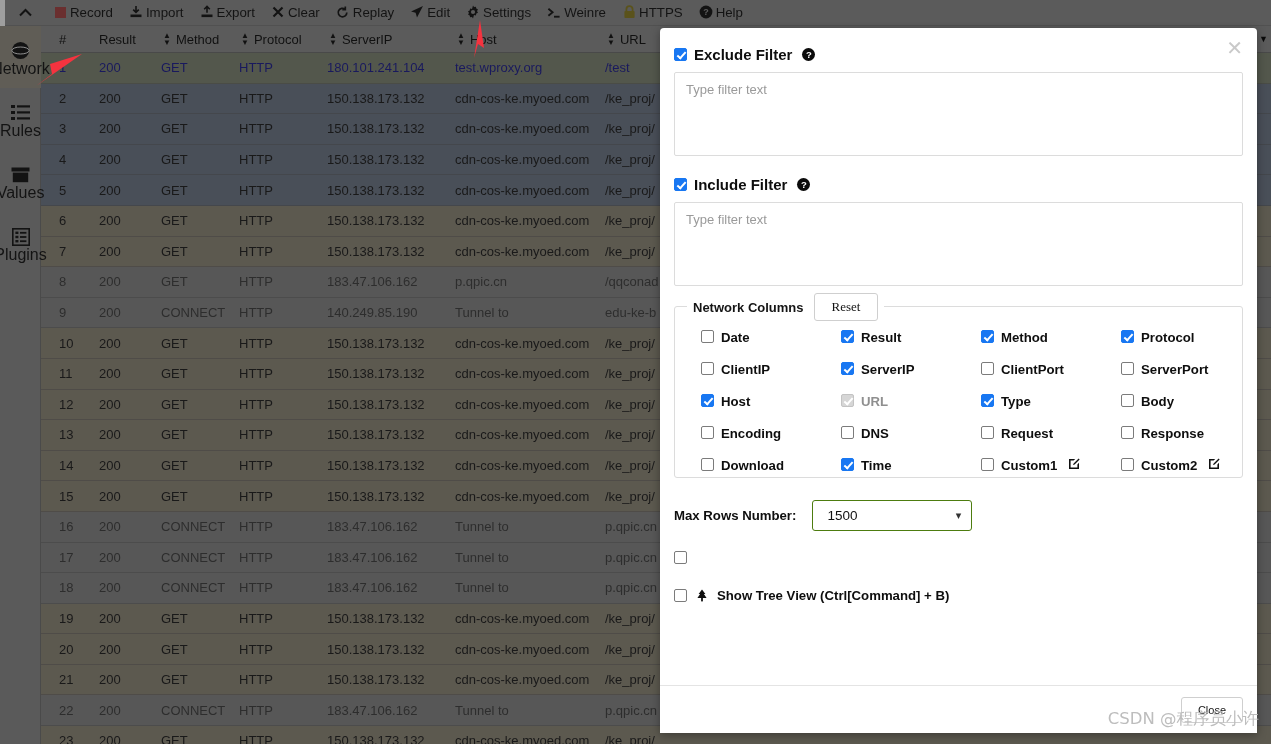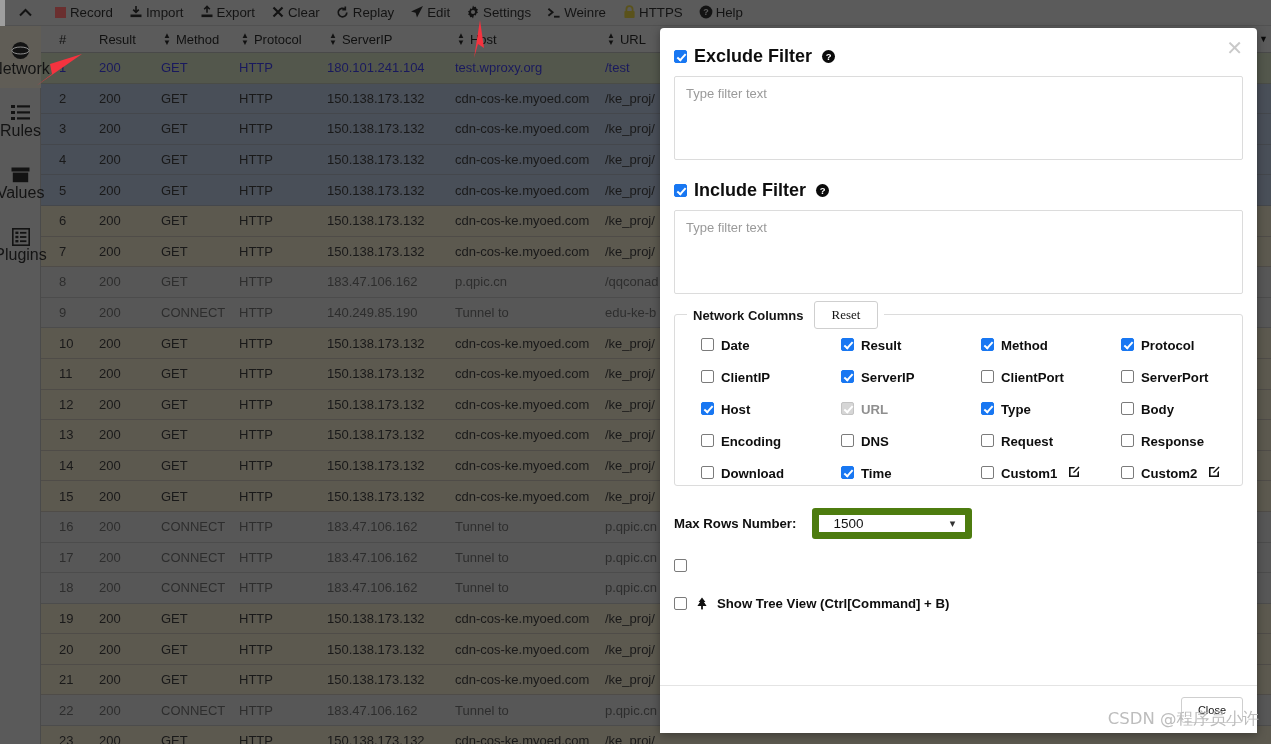--- a/index.html
+++ b/index.html
@@ -125,21 +125,21 @@
     content: ""; position: absolute; left: 4px; top: 1px;
     width: 3px; height: 7px; border: solid #fff; border-width: 0 2px 2px 0;
     transform: rotate(42deg);
   }
   .cbx.dis { background: #d6d6d6; border-color: #c3c3c3; }
   .cbx.dis::after {
     content: ""; position: absolute; left: 4px; top: 1px;
     width: 3px; height: 7px; border: solid #fff; border-width: 0 2px 2px 0;
     transform: rotate(42deg);
   }
-  .chk-label { font-size: 18px; color: #0e0e0e; font-weight: bold; }
+  .chk-label { font-size: 15px; color: #0e0e0e; font-weight: bold; }
   .help-ico {
     width: 13px; height: 13px; border-radius: 50%; background: #0b0b0b; color: #fff;
     font-size: 9.5px; font-weight: bold; display: inline-flex;
     align-items: center; justify-content: center; line-height: 1; margin-left: 3px;
   }
 
   .filter-box {
     margin-top: 9px; width: 100%; height: 84px;
     border: 1px solid #dcdcdc; border-radius: 2px; background: #fff;
     padding: 9px 11px; font-size: 13px; color: #9a9a9a;
@@ -164,21 +164,21 @@
     row-gap: 17px; margin-top: 9px; padding-left: 16px;
   }
   .col-item { display: flex; align-items: flex-start; gap: 7px; }
   .col-label { font-size: 13.2px; color: #0e0e0e; font-weight: bold; }
   .col-label.muted { color: #8f8f8f; font-weight: bold; }
   .pencil-ico { margin-left: 4px; display: inline-flex; }
 
   .maxrows-row { display: flex; align-items: center; gap: 16px; margin-top: 22px; }
   .maxrows-label { font-size: 13.2px; color: #0e0e0e; font-weight: bold; }
   .select-box {
-    width: 160px; height: 31px; border: 7px solid #4d7c0f; border-radius: 3px;
+    width: 160px; height: 31px; border: 1px solid #4d7c0f; border-radius: 3px;
     background: #fff; display: flex; align-items: center; justify-content: space-between;
     padding: 0 10px 0 14px; font-size: 13.5px; color: #111;
   }
   .chev { font-size: 11px; color: #333; }
 
   .opt-row { display: flex; align-items: center; gap: 8px; margin-top: 20px; }
   .opt-label { font-size: 13.2px; color: #0e0e0e; font-weight: bold; }
 
   .dlg-footer {
     position: absolute; bottom: 0; left: 0; width: 100%; height: 48px;

